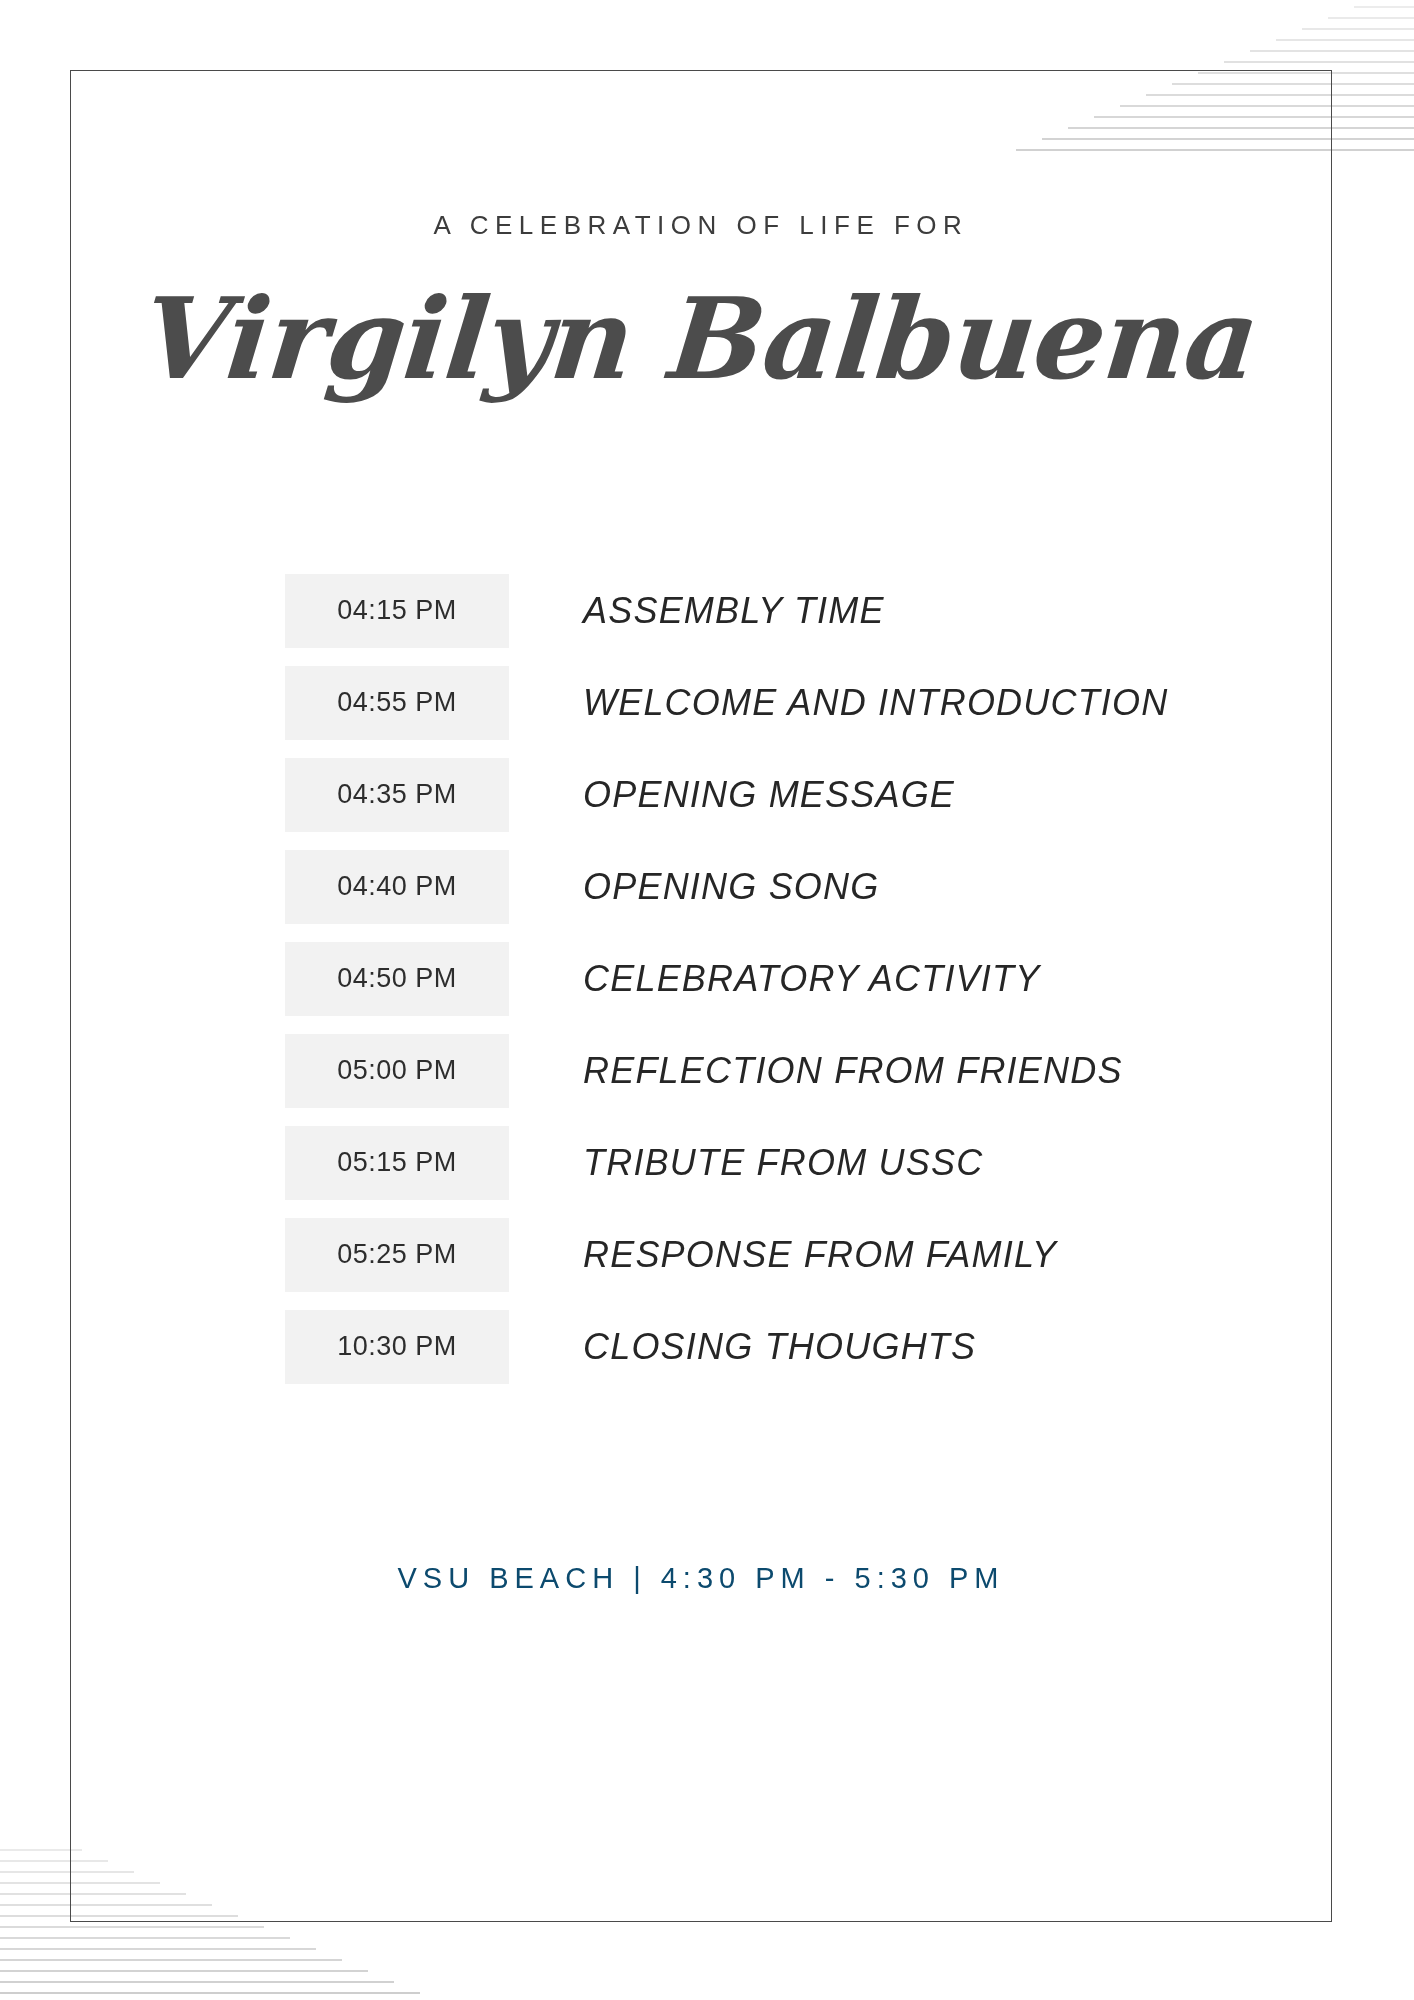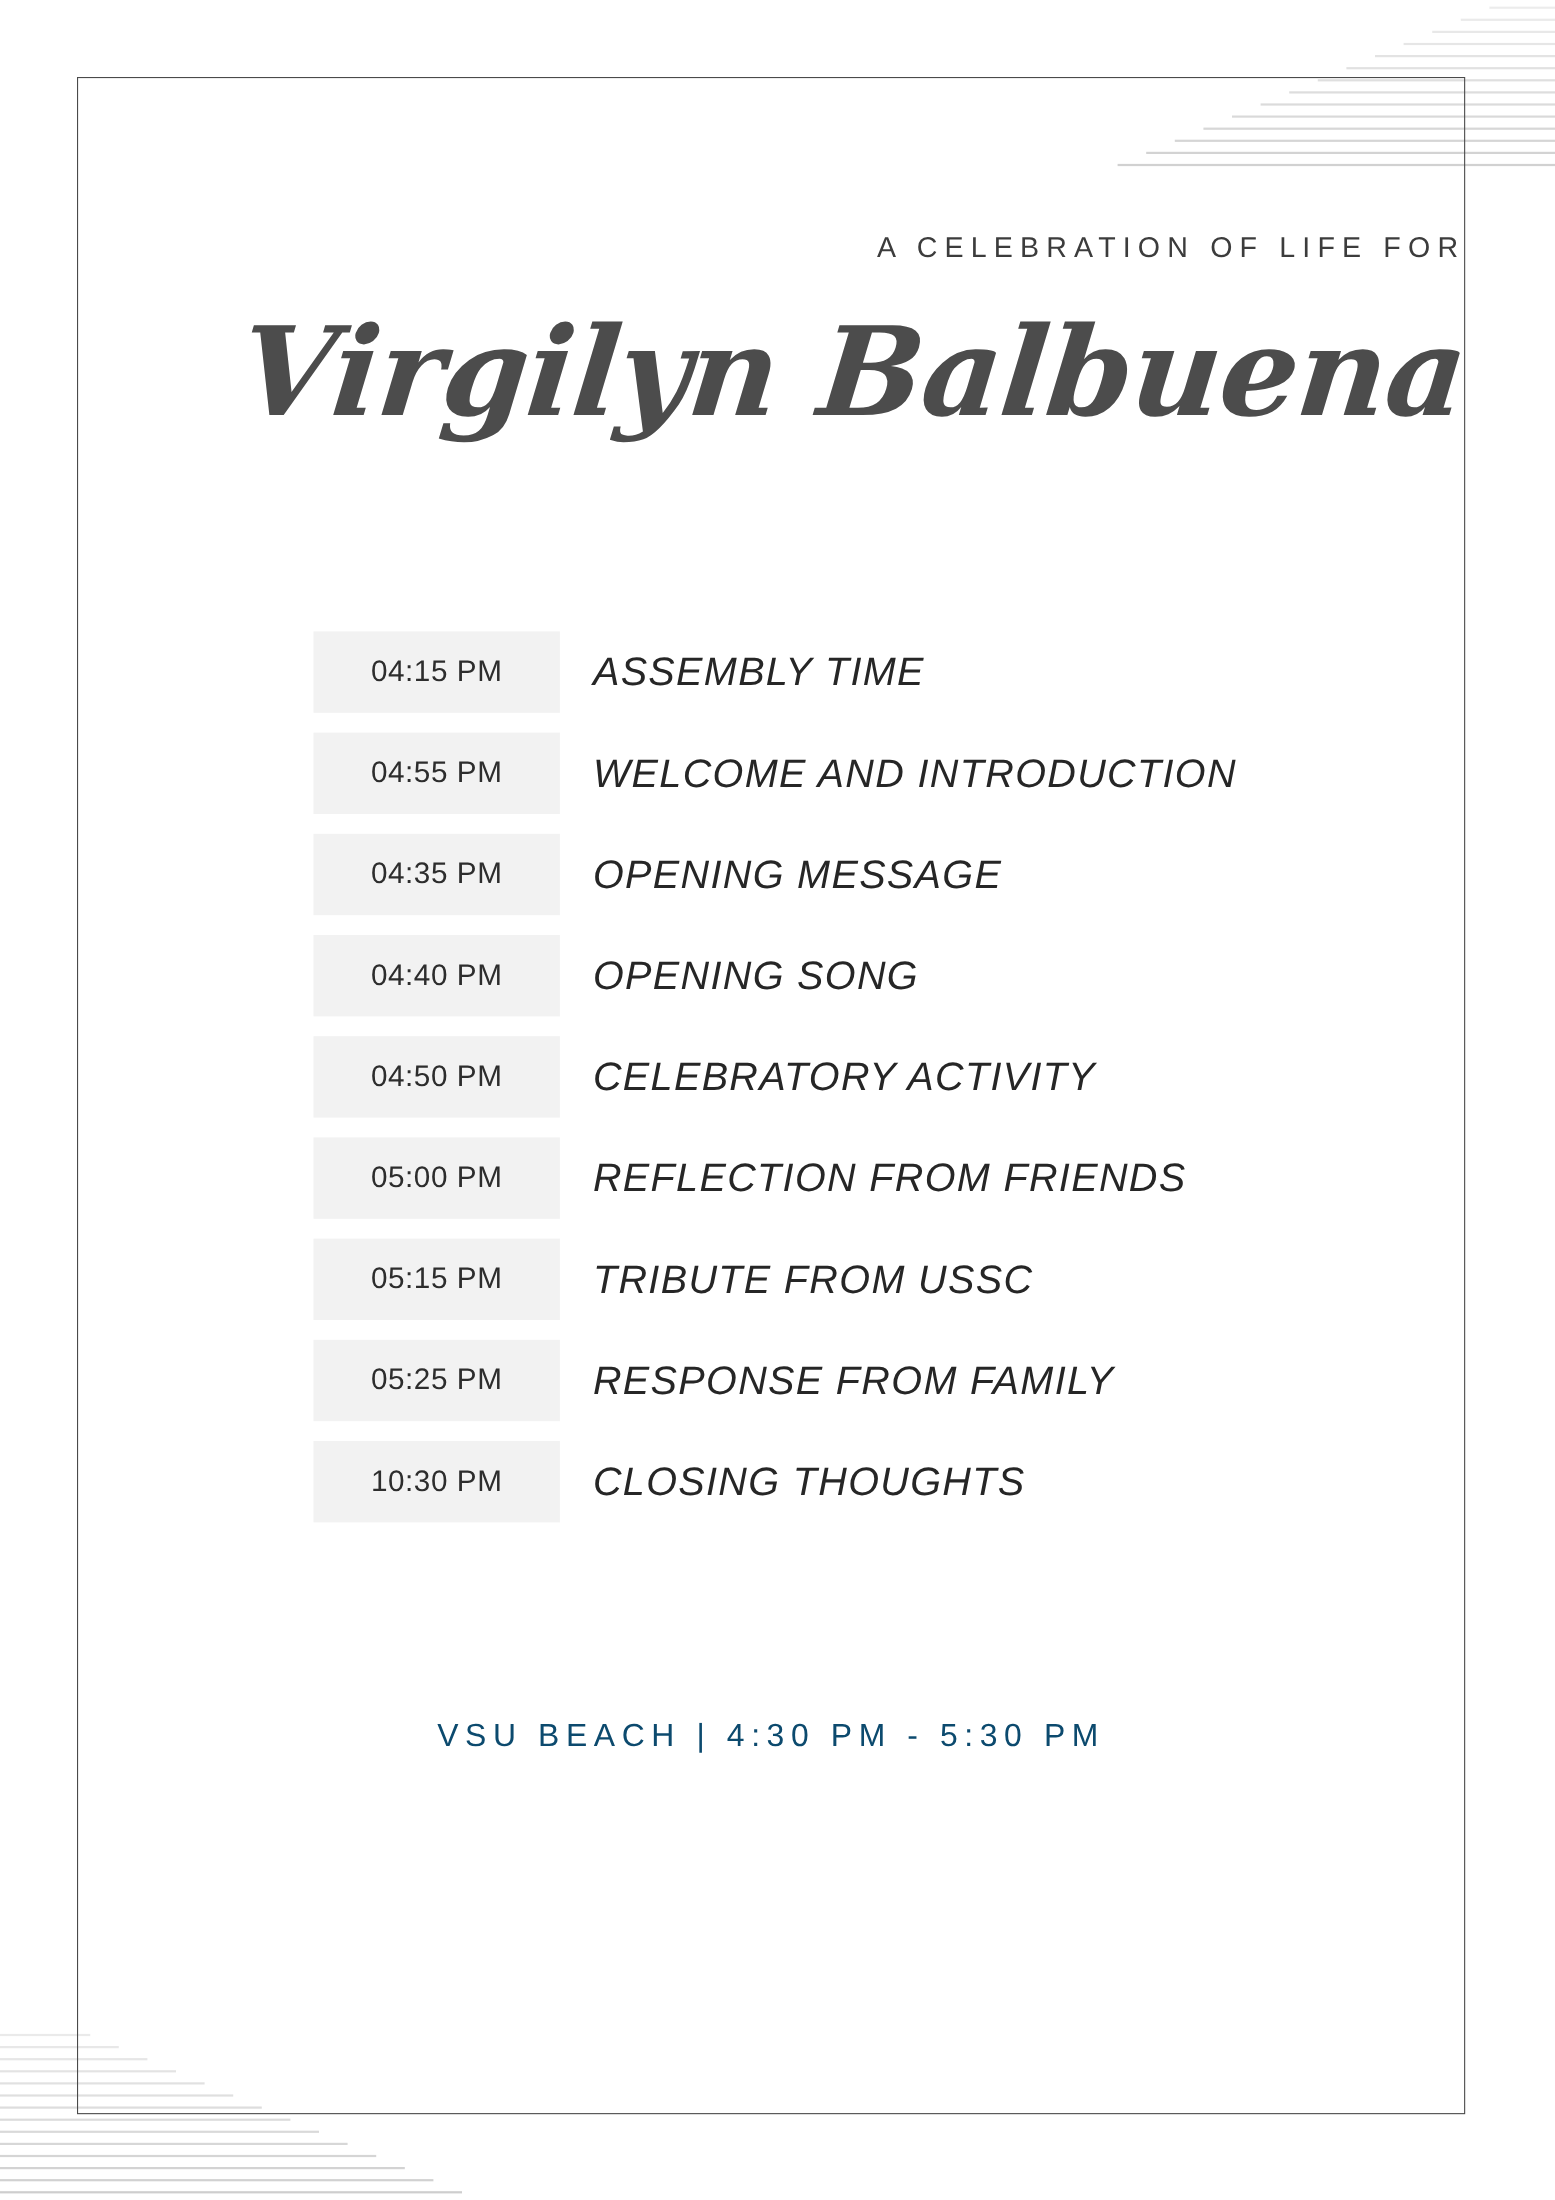--- a/index.html
+++ b/index.html
@@ -43,21 +43,21 @@
 
   .content {
     position: absolute;
     left: 70px;
     top: 70px;
     width: 1262px;
     height: 1852px;
     box-sizing: border-box;
     display: flex;
     flex-direction: column;
-    align-items: flex-end;
+    align-items: center;
   }
 
   .eyebrow {
     margin-top: 140px;
     font-size: 26px;
     letter-spacing: 6.5px;
     font-weight: 400;
     color: #3c3c3c;
     text-transform: uppercase;
     text-align: center;
@@ -83,20 +83,21 @@
     display: flex;
     flex-direction: column;
     align-items: flex-start;
     padding-left: 215px;
     box-sizing: border-box;
   }
   .sched-row {
     display: flex;
     align-items: center;
     margin-bottom: 18px;
+    gap: 44px;
   }
   .sched-time {
     width: 224px;
     height: 74px;
     background: #f2f2f2;
     display: flex;
     align-items: center;
     justify-content: center;
     font-size: 27px;
     letter-spacing: 0.5px;

